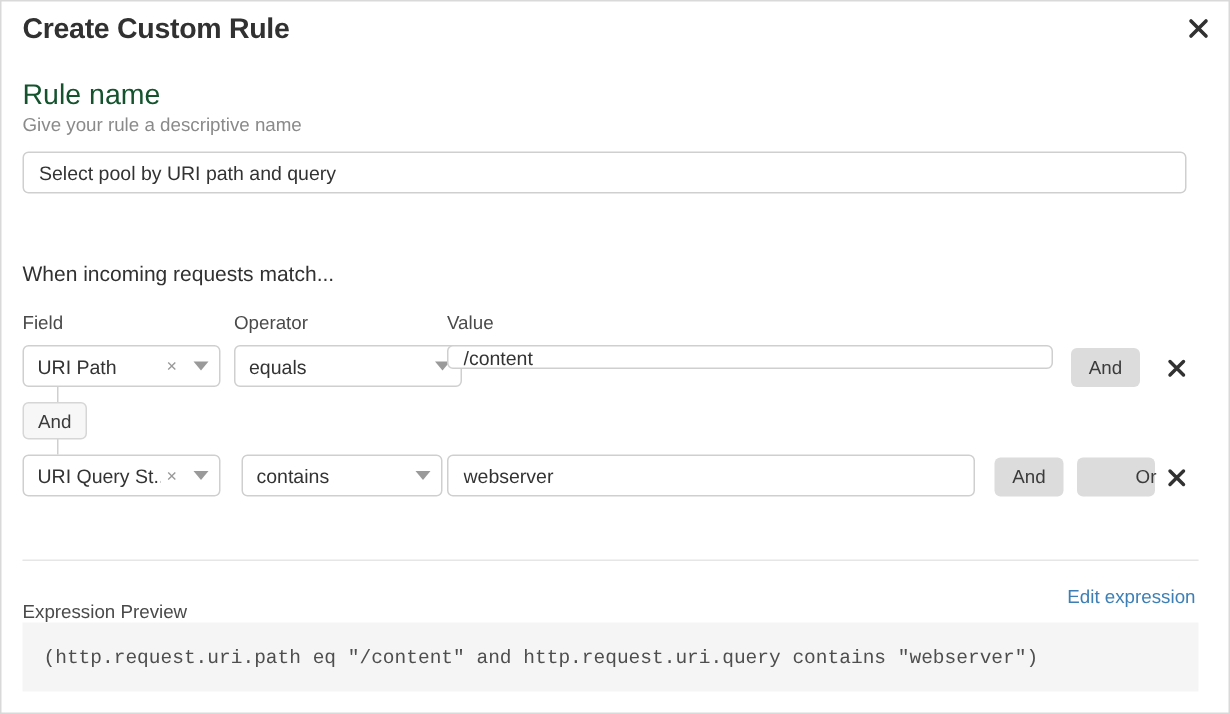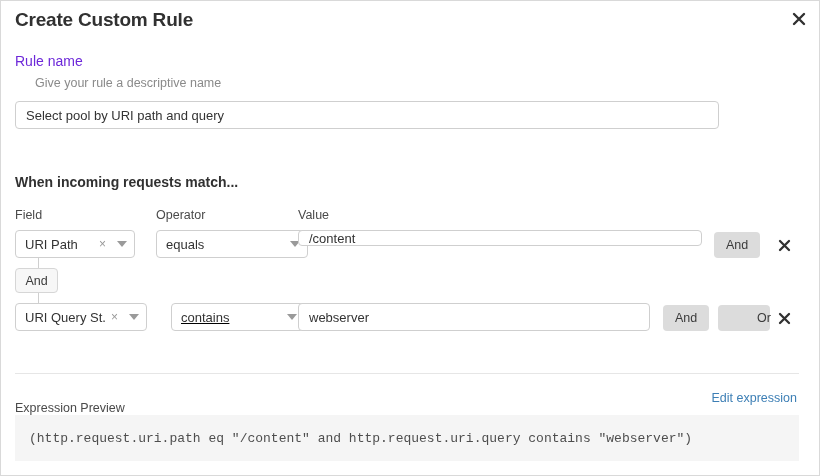--- a/index.html
+++ b/index.html
@@ -42,58 +42,58 @@
     justify-content: center;
     cursor: pointer;
     color: #313131;
   }
   .close-btn svg { display: block; }
 
   
   .section-label {
     position: absolute;
     left: 14px;
-    font-size: 14px;
-    color: #6d28d9;
+    font-size: 19px;
+    color: #14532d;
   }
   .section-help {
     position: absolute;
     left: 14px;
     font-size: 12.5px;
     color: #8a8a8a;
   }
   .rulename-label { top: 52px; }
-  .rulename-help  { top: 75px; margin-left: 20px; }
+  .rulename-help  { top: 75px; }
 
   .text-input {
     position: absolute;
     box-sizing: border-box;
     border: 1px solid #cfcfcf;
     border-radius: 4px;
     background: #ffffff;
     font-family: "Liberation Sans", sans-serif;
     font-size: 13px;
     color: #333333;
     padding: 0 10px;
     outline: none;
   }
   .rulename-input {
     left: 14px;
     top: 100px;
-    width: 704px;
+    width: 776px;
     height: 28px;
   }
 
   
   .match-heading {
     position: absolute;
     left: 14px;
     top: 173px;
     font-size: 14px;
-    font-weight: bold;
+    font-weight: normal;
     color: #313131;
   }
 
   
   .col-head {
     position: absolute;
     top: 207px;
     font-size: 12.5px;
     color: #4a4a4a;
   }
@@ -139,24 +139,24 @@
     cursor: pointer;
   }
   .caret-tri {
     width: 0;
     height: 0;
     border-left: 5px solid transparent;
     border-right: 5px solid transparent;
     border-top: 6px solid #9a9a9a;
   }
 
-  .sel-field-1 { left: 14px;  top: 229px; width: 120px; }
+  .sel-field-1 { left: 14px;  top: 229px; width: 132px; }
   .sel-op-1    { left: 155px; top: 229px; width: 152px; gap: 16px; }
   .sel-field-2 { left: 14px;  top: 302px; width: 132px; }
-  .sel-op-2    { left: 170px; top: 302px; width: 134px; text-decoration: underline; }
+  .sel-op-2    { left: 160px; top: 302px; width: 134px; }
 
   .val-1 { left: 297px; top: 229px; width: 404px; height: 16px; }
   .val-2 { left: 297px; top: 302px; width: 352px; height: 28px; }
 
   
   .logic-btn {
     position: absolute;
     box-sizing: border-box;
     height: 26px;
     background: #dcdcdc;

